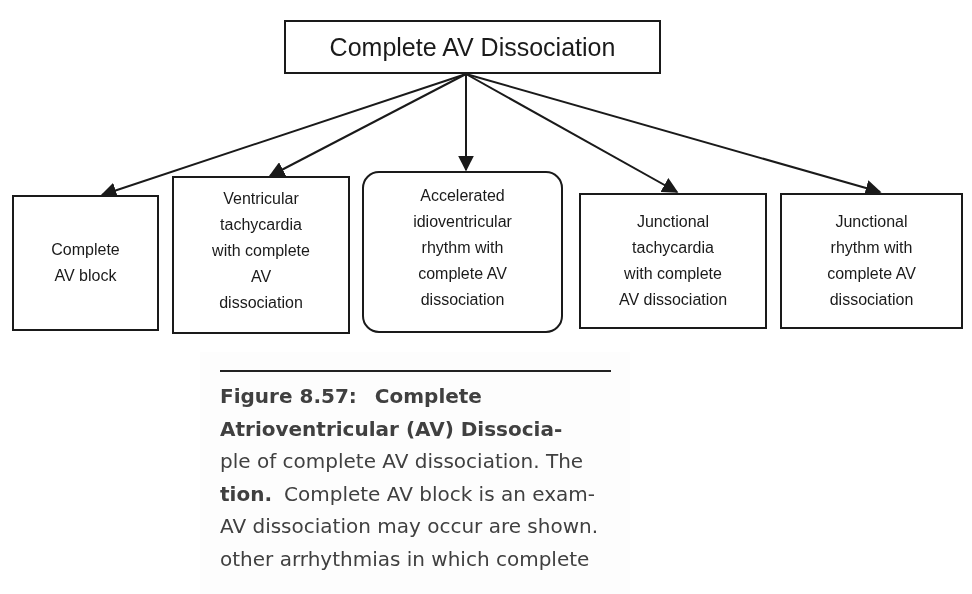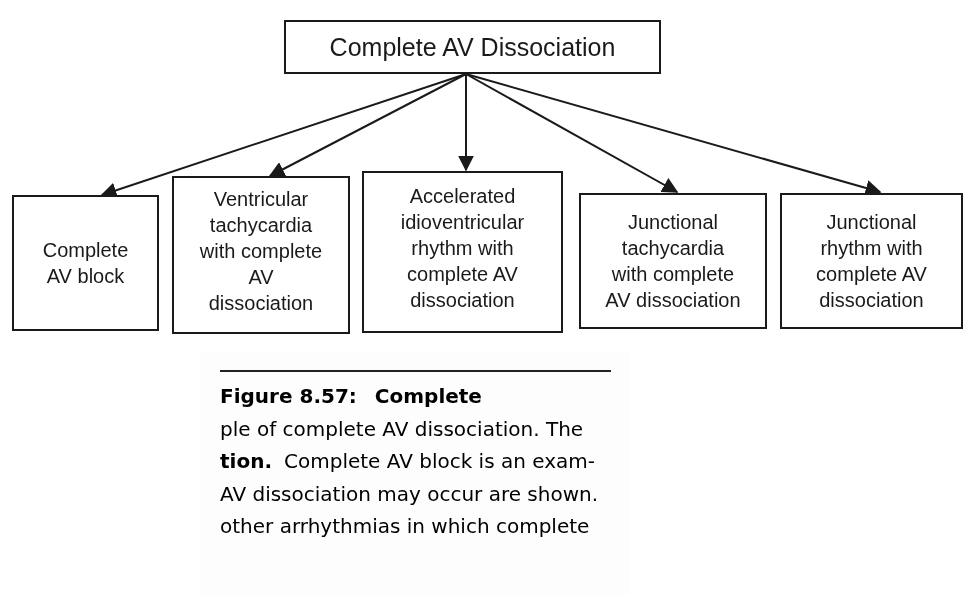--- a/index.html
+++ b/index.html
@@ -3,35 +3,35 @@
 <meta charset="utf-8">
 <style>
   html, body { margin: 0; padding: 0; background: #ffffff; }
   body { width: 972px; height: 594px; position: relative; overflow: hidden; }
   .diagram { position: absolute; left: 0; top: 0; width: 972px; height: 594px; }
   .box {
     position: absolute; box-sizing: border-box;
     border: 2px solid #1a1a1a; background: #fff;
     display: flex; align-items: center; justify-content: center;
     text-align: center; color: #1a1a1a;
-    font-family: "Liberation Sans", sans-serif; font-size: 20px; line-height: 26px;
+    font-family: "Liberation Sans", sans-serif; font-size: 16px; line-height: 26px;
     white-space: pre-line;
   }
   .top-box { left: 284px; top: 20px; width: 377px; height: 54px; font-size: 25px; }
   #b1 { left: 12px;  top: 195px; width: 147px; height: 136px; }
   #b2 { left: 172px; top: 176px; width: 178px; height: 158px; align-items: flex-start; padding-top: 8px; }
-  #b3 { left: 362px; top: 171px; width: 201px; height: 162px; align-items: flex-start; padding-top: 10px; }
+  #b3 { left: 362px; top: 171px; width: 201px; height: 162px; align-items: flex-start; padding-top: 10px; border-radius: 17px; }
   #b4 { left: 579px; top: 193px; width: 188px; height: 136px; }
   #b5 { left: 780px; top: 193px; width: 183px; height: 136px; }
   svg.arrows { position: absolute; left: 0; top: 0; }
   .caption-area { position: absolute; left: 200px; top: 352px; width: 430px; height: 242px; background: #fdfdfd; }
   .caption-rule { position: absolute; left: 220px; top: 370px; width: 391px; height: 0; border-top: 2px solid #222; }
   .caption {
     position: absolute; left: 220px; top: 380px; width: 400px;
-    font-family: "DejaVu Sans", sans-serif; font-size: 20px; line-height: 32.5px; color: #000000;
+    font-family: "DejaVu Sans", sans-serif; font-size: 20px; line-height: 32.5px; color: #404040;
   }
   .caption .bold { font-weight: bold; }
   .caption .line { display: block; white-space: nowrap; }
   .gap { display: inline-block; width: 18px; }
 </style>
 </head>
 <body>
 
 <div class="diagram">
   <svg class="arrows" width="972" height="594">
@@ -69,19 +69,20 @@
 complete AV
 dissociation</div>
 </div>
 
 <div class="caption-area"></div>
 <div class="caption-rule"></div>
 <div class="caption">
   <span class="line">
     <span class="bold">Figure 8.57:</span><span class="gap"></span><span class="bold">Complete</span>
   </span>
+  <span class="line bold">Atrioventricular (AV) Dissocia-</span>
   <span class="line">ple of complete AV dissociation. The</span>
   <span class="line">
     <span class="bold">tion.</span><span class="gap" style="width:12px"></span><span>Complete AV block is an exam-</span>
   </span>
   <span class="line">AV dissociation may occur are shown.</span>
   <span class="line">other arrhythmias in which complete</span>
 </div>
 
 </body></html>

